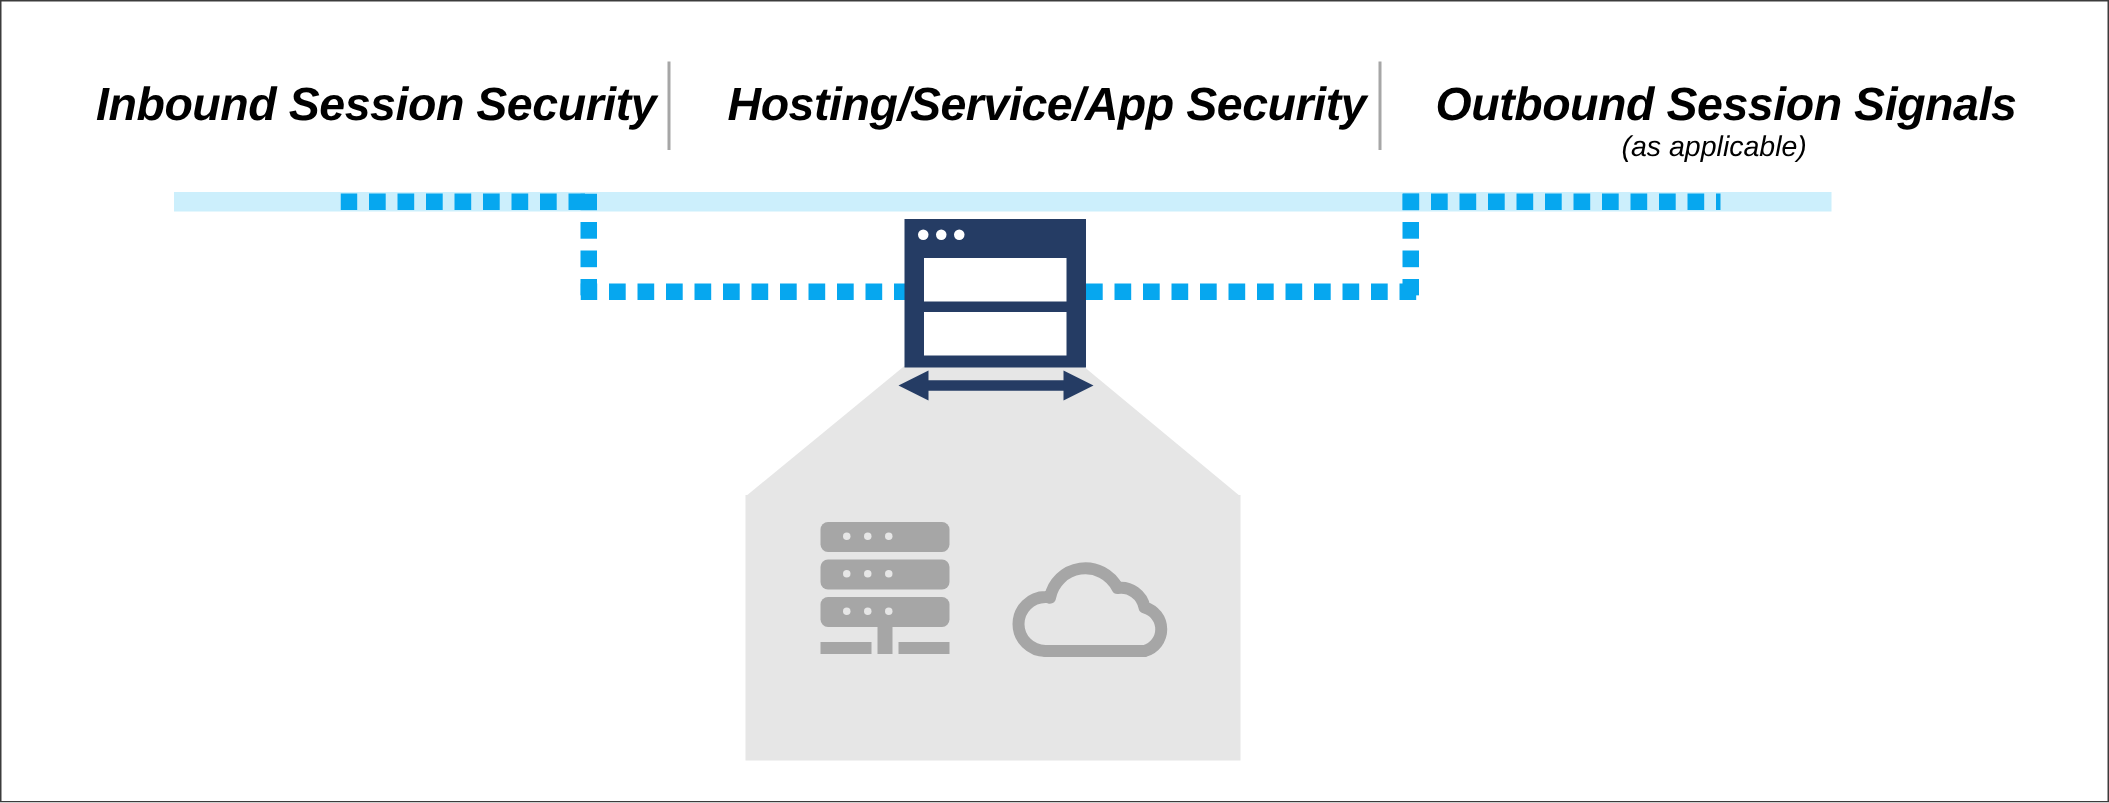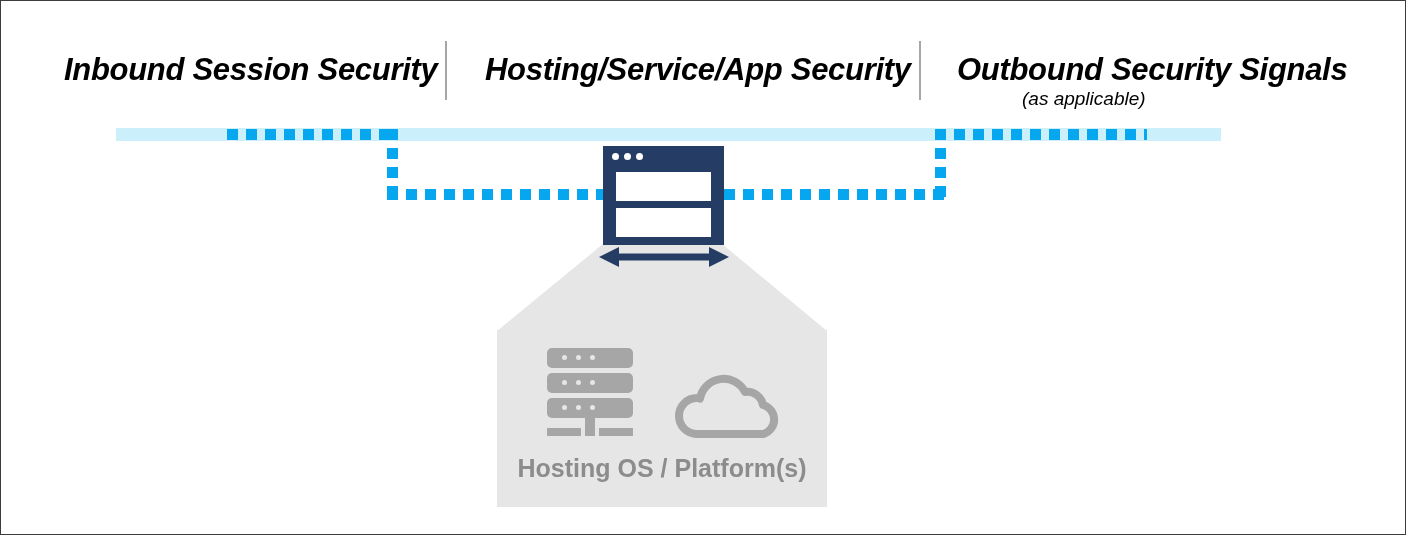--- a/index.html
+++ b/index.html
@@ -29,21 +29,21 @@
     color: #000000;
     white-space: nowrap;
     letter-spacing: -0.3px;
     font-stretch: condensed;
   }
   #hdr-inbound  { left: 63px;  top: 51px; }
   #hdr-device   { left: 484px; top: 51px; }
   #hdr-outbound { left: 956px; top: 51px; }
   #hdr-sub {
     position: absolute;
-    left: 1021px;
+    left: 1080px;
     top: 87px;
     font-style: italic;
     font-weight: normal;
     font-size: 19px;
     color: #000000;
     white-space: nowrap;
   }
   .divider {
     position: absolute;
     width: 2px;
@@ -223,21 +223,21 @@
 <div id="canvas">
 
   <div class="header-text" id="hdr-inbound">Inbound Session Security</div>
 
   <div class="divider" id="divider-1"></div>
 
   <div class="header-text" id="hdr-device">Hosting/Service/App Security</div>
 
   <div class="divider" id="divider-2"></div>
 
-  <div class="header-text" id="hdr-outbound">Outbound Security Signals</div>
+  <div class="header-text" id="hdr-outbound">Outbound Session Signals</div>
 
   <div id="hdr-sub">(as applicable)</div>
 
   <div id="band"></div>
 
   <div class="dash dash-h" id="dash-top-left"></div>
   <div class="dash dash-v" id="dash-down-left"></div>
   <div class="dash dash-h" id="dash-mid-left"></div>
   <div class="dash dash-h" id="dash-mid-right"></div>
   <div class="dash dash-v" id="dash-up-right"></div>
@@ -273,21 +273,20 @@
       <path d="M 30 68
                A 18 18 0 0 1 30 32
                A 6 6 0 0 1 33 32.5
                A 24 24 0 0 1 78 26
                A 16 16 0 0 1 96 39
                A 15 15 0 0 1 96 68
                Z" fill="none" stroke="#a6a6a6" stroke-width="8" stroke-linejoin="round"></path>
       <line x1="30" y1="68" x2="96" y2="68" stroke="#a6a6a6" stroke-width="8" stroke-linecap="round"></line>
     </svg>
 
-    <div id="platform-label">Hosting OS / Platform(s)</div>
   </div>
 
   <div id="window-icon">
     <span class="win-dot" id="win-dot-1"></span>
     <span class="win-dot" id="win-dot-2"></span>
     <span class="win-dot" id="win-dot-3"></span>
     <div class="win-pane" id="win-pane-1"></div>
     <div class="win-pane" id="win-pane-2"></div>
   </div>
 

